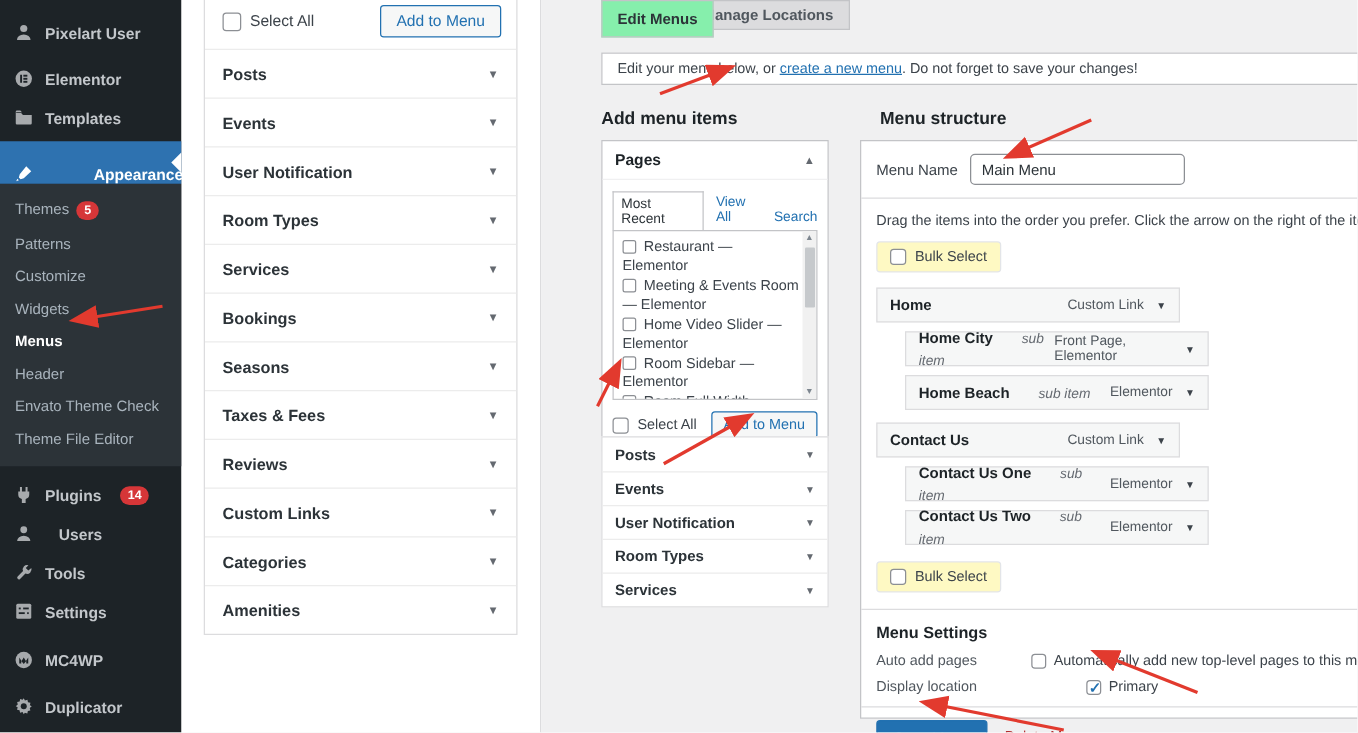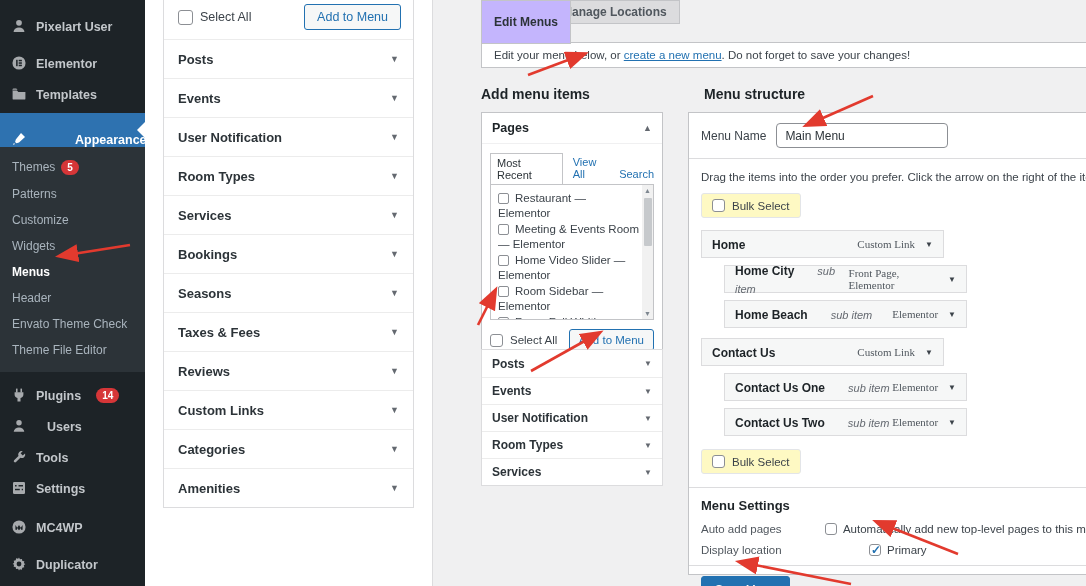--- a/index.html
+++ b/index.html
@@ -35,21 +35,21 @@
   .btn-secondary { background:#f6f7f7; border:1px solid #2271b1; color:#2271b1; border-radius:3px;
                    font-size:12.5px; padding:5px 12px; cursor:pointer; font-family:inherit; }
   .acc-row { display:flex; align-items:center; justify-content:space-between; height:39px; padding:0 14px;
              border-top:1px solid #ececec; font-size:13px; font-weight:700; color:#2c3338; cursor:pointer; }
   .tri-down { font-size:9px; color:#646970; }
   .tri-up { font-size:9px; color:#646970; }
 
   
   #right-region { position:absolute; left:433px; top:0; width:653px; height:586px; background:#f0f0f1; overflow:hidden; z-index:1; }
   .tab { position:absolute; top:0; font-size:12px; font-weight:700; border:1px solid #c3c4c7; display:flex; align-items:center; padding:0 12px; cursor:pointer; }
-  #tab-edit { left:48px; height:44px; background:#c4b5fd; color:#2c3338; z-index:2; }
+  #tab-edit { left:48px; height:30px; background:#86efac; color:#2c3338; z-index:2; }
   #tab-manage { left:116px; height:24px; background:#dcdcde; color:#50575e; z-index:1; }
   #notice { position:absolute; left:48px; top:42px; width:700px; background:#fff; border:1px solid #c3c4c7;
             padding:6px 12px; font-size:11.5px; color:#3c434a; white-space:nowrap; overflow:hidden; }
   #notice a { color:#2271b1; text-decoration:underline; cursor:pointer; }
   .col-heading { position:absolute; font-size:14px; font-weight:700; color:#1d2327; }
 
   
   #pages-panel { position:absolute; left:48px; top:112px; width:182px; background:#fff; border:1px solid #c3c4c7; }
   #pages-panel .p-head { display:flex; align-items:center; justify-content:space-between; padding:8px 10px; font-size:12.5px; font-weight:700; color:#1d2327; border-bottom:1px solid #f0f0f1; cursor:pointer; }
   .inner-tabs { padding:8px 8px 0 8px; font-size:11px; display:flex; align-items:flex-end; }
@@ -78,21 +78,21 @@
   .bulk-chip { display:inline-flex; align-items:center; gap:7px; margin:10px 0 0 12px; padding:5px 10px;
                background:#fef9c3; border:1px solid #e3e5e8; border-radius:3px; font-size:11.5px; color:#3c434a; cursor:pointer; }
   #menu-items { padding:12px 0 0 12px; }
   .mi-row { width:243px; height:28px; background:#f6f7f7; border:1px solid #dcdcde; display:flex; align-items:center;
             justify-content:space-between; padding:0 10px; margin-bottom:7px; cursor:move; }
   .mi-row.sub { margin-left:23px; }
   .mi-row.gap-top { margin-top:10px; }
   .mi-title { font-size:12px; font-weight:700; color:#1d2327; }
   .mi-subtag { font-size:11px; font-style:italic; color:#646970; font-weight:400; margin-left:23px; }
   .mi-right { display:flex; align-items:center; gap:10px; }
-  .mi-type { font-size:11px; color:#50575e;font-family:Liberation Serif, serif; }
+  .mi-type { font-size:11px; color:#50575e; }
   .mi-right .tri-down { font-size:8px; color:#3c434a; cursor:pointer; }
 
   #settings-sec { border-top:1px solid #dcdcde; margin-top:13px; padding:10px 12px 0 12px; }
   #settings-sec h3 { font-size:13px; font-weight:700; color:#1d2327; margin-bottom:10px; }
   .set-row { display:flex; align-items:center; margin-bottom:9px; }
   .set-label { width:168px; font-size:11.5px; color:#50575e; }
   .set-ctrl { display:flex; align-items:center; gap:6px; font-size:11.5px; color:#3c434a; white-space:nowrap; }
   .set-ctrl .chk { width:12px; height:12px; flex-basis:12px; }
   #card-foot { border-top:1px solid #dcdcde; margin-top:4px; padding:10px 12px; display:flex; align-items:center; gap:14px; }
   #save-btn { background:#2271b1; border:1px solid #2271b1; color:#fff; border-radius:3px; font-size:12px;

